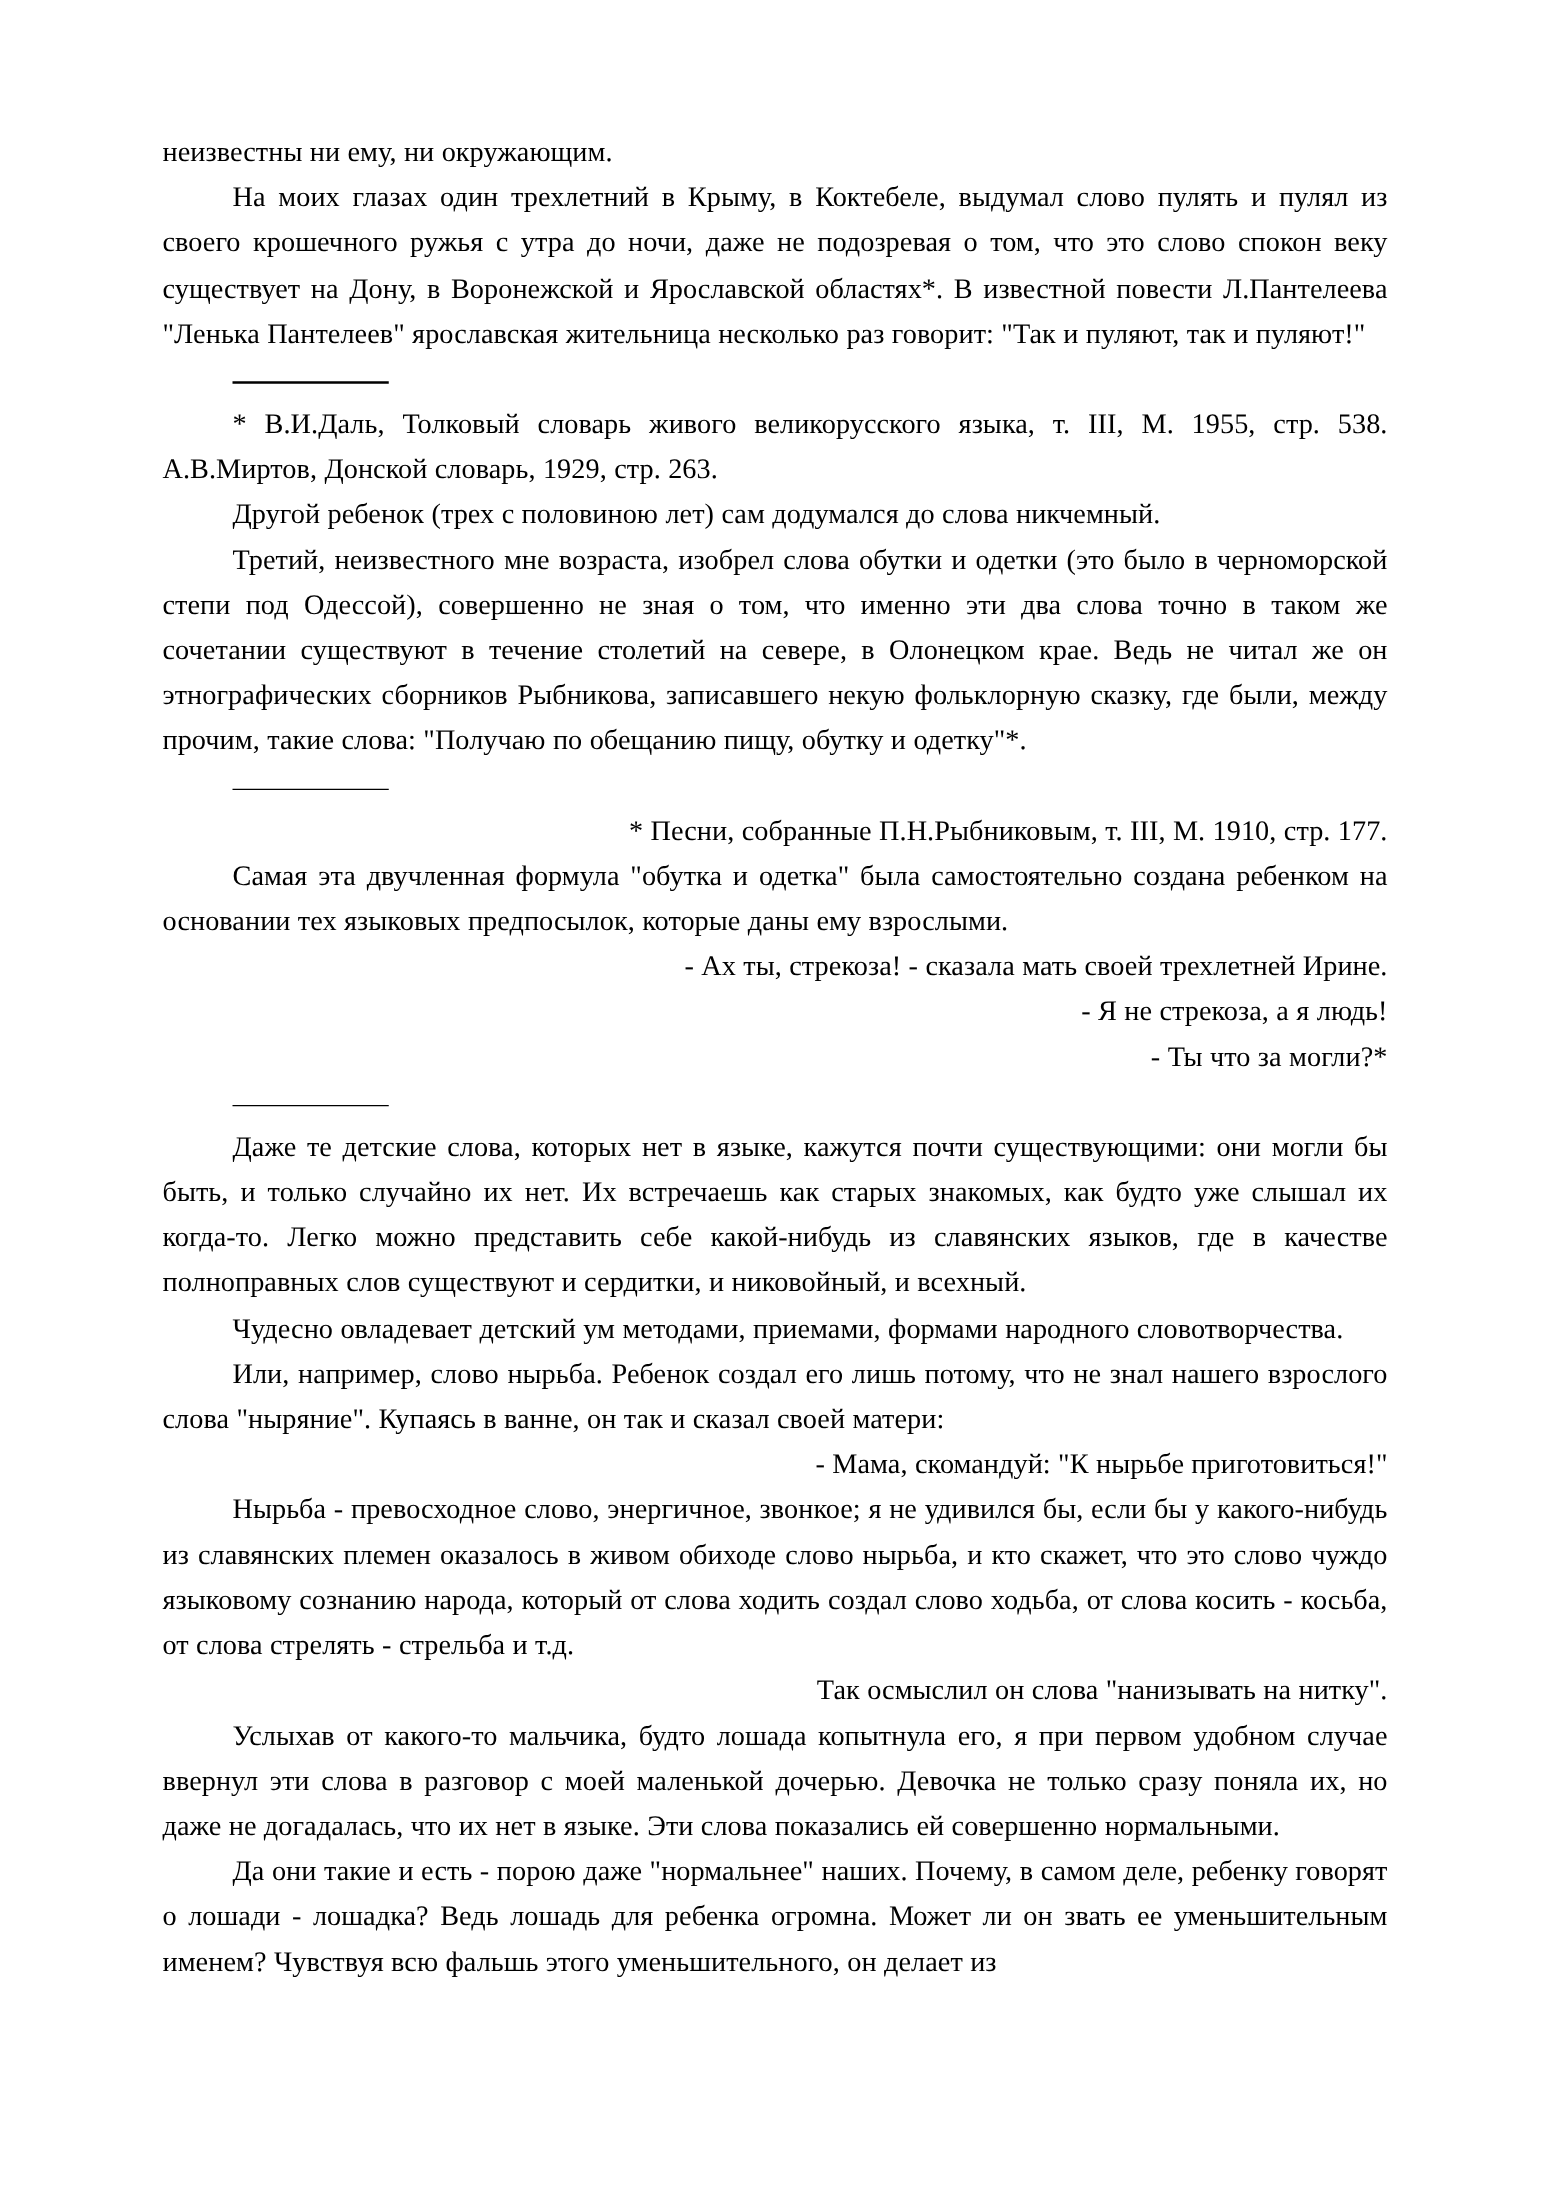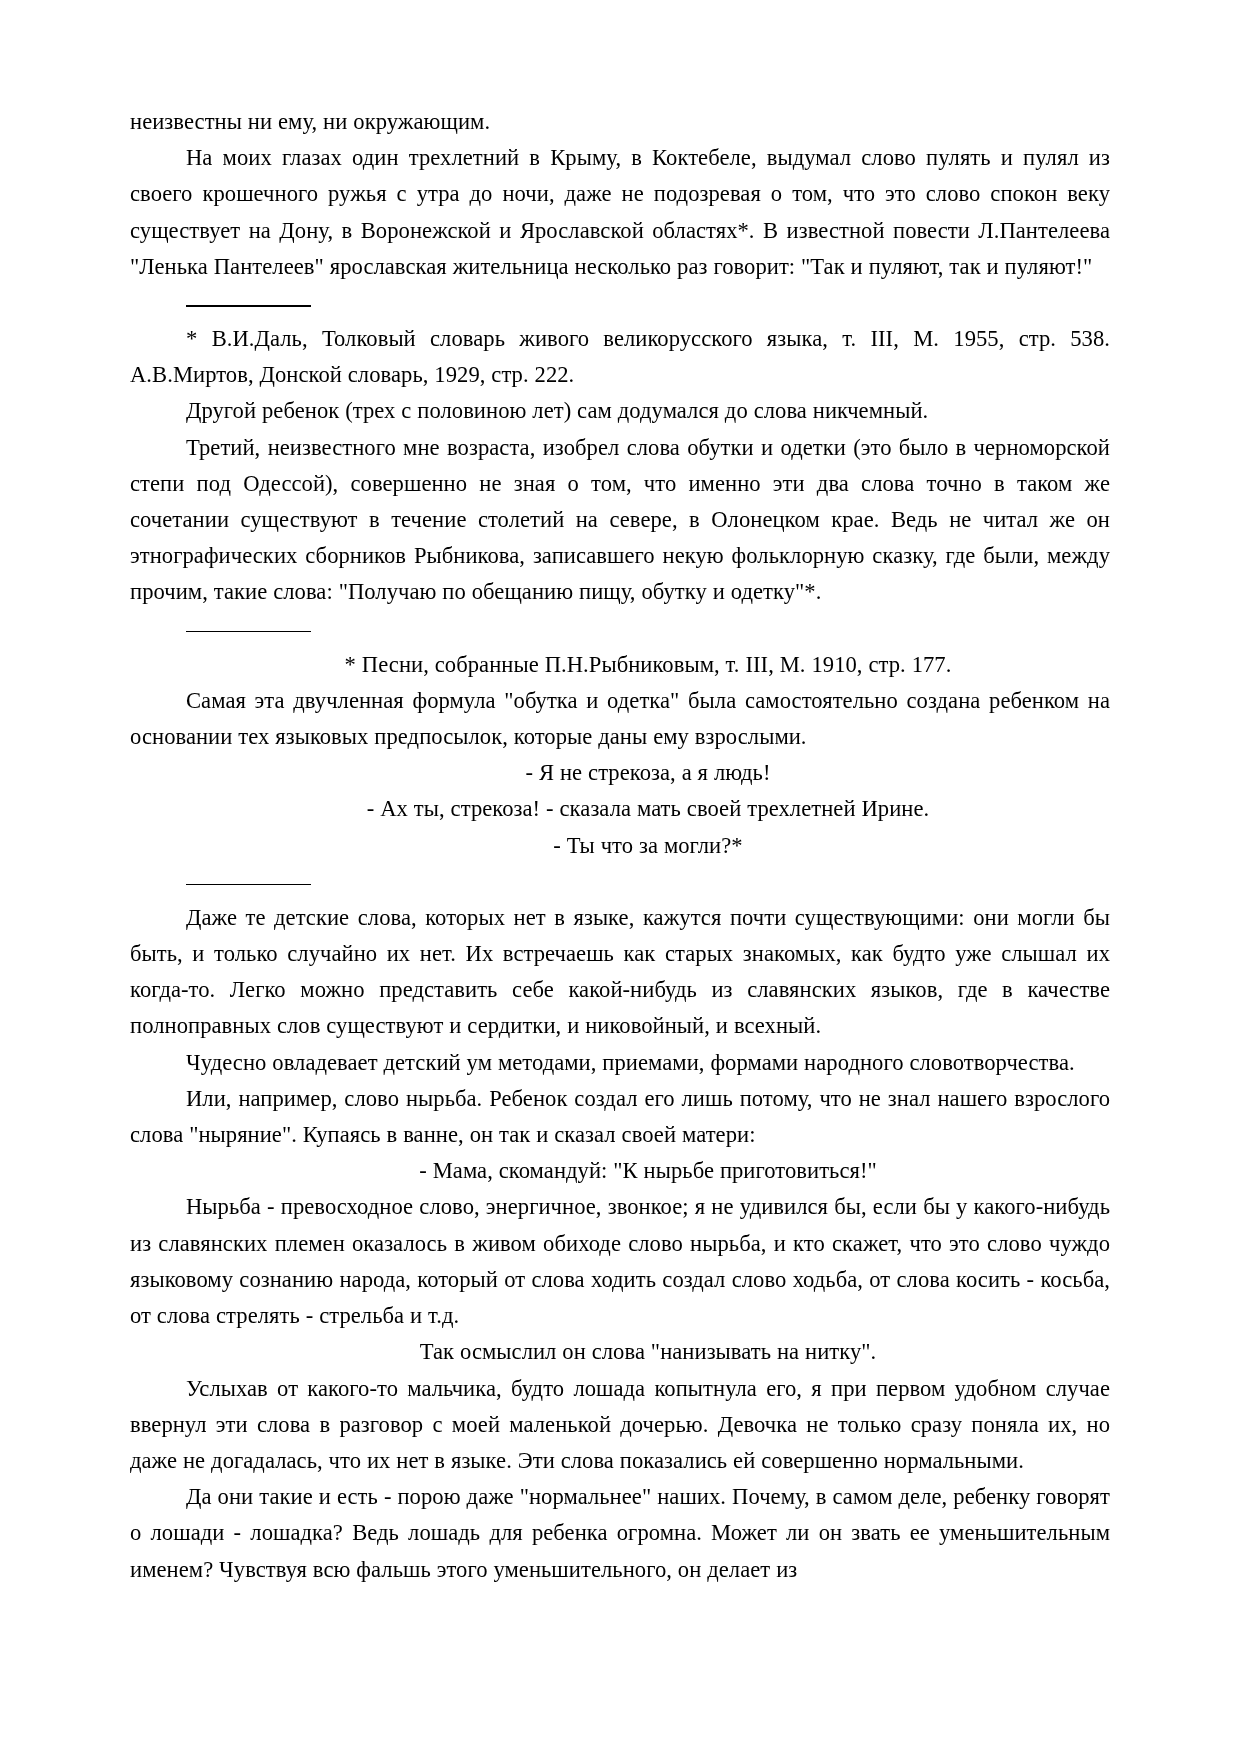--- a/index.html
+++ b/index.html
@@ -34,21 +34,21 @@
     text-justify: inter-word;
     text-indent: 56px;
     letter-spacing: 0.05px;
     word-spacing: 0.2px;
     hyphens: none;
   }
   p.para.no-indent {
     text-indent: 0;
   }
   p.para.last-left {
-    text-align: center;
+    text-align: right;
   }
   .footnote-rule {
     margin: 0;
     height: 36px;
     display: block;
     position: relative;
   }
   .footnote-rule::before {
     content: "";
     position: absolute;
@@ -64,35 +64,35 @@
 
 <div class="page">
   <div class="text-column">
 
     <p class="para no-indent">неизвестны ни ему, ни окружающим.</p>
 
     <p class="para">На моих глазах один трехлетний в Крыму, в Коктебеле, выдумал слово пулять и пулял из своего крошечного ружья с утра до ночи, даже не подозревая о том, что это слово спокон веку существует на Дону, в Воронежской и Ярославской областях*. В известной повести Л.Пантелеева "Ленька Пантелеев" ярославская жительница несколько раз говорит: "Так и пуляют, так и пуляют!"</p>
 
     <div class="footnote-rule"></div>
 
-    <p class="para">* В.И.Даль, Толковый словарь живого великорусского языка, т. III, М. 1955, стр. 538. А.В.Миртов, Донской словарь, 1929, стр. 222.</p>
+    <p class="para">* В.И.Даль, Толковый словарь живого великорусского языка, т. III, М. 1955, стр. 538. А.В.Миртов, Донской словарь, 1929, стр. 263.</p>
 
     <p class="para">Другой ребенок (трех с половиною лет) сам додумался до слова никчемный.</p>
 
     <p class="para">Третий, неизвестного мне возраста, изобрел слова обутки и одетки (это было в черноморской степи под Одессой), совершенно не зная о том, что именно эти два слова точно в таком же сочетании существуют в течение столетий на севере, в Олонецком крае. Ведь не читал же он этнографических сборников Рыбникова, записавшего некую фольклорную сказку, где были, между прочим, такие слова: "Получаю по обещанию пищу, обутку и одетку"*.</p>
 
     <div class="footnote-rule"></div>
 
     <p class="para last-left">* Песни, собранные П.Н.Рыбниковым, т. III, М. 1910, стр. 177.</p>
 
     <p class="para">Самая эта двучленная формула "обутка и одетка" была самостоятельно создана ребенком на основании тех языковых предпосылок, которые даны ему взрослыми.</p>
 
+    <p class="para last-left">- Ах ты, стрекоза! - сказала мать своей трехлетней Ирине.</p>
+
     <p class="para last-left">- Я не стрекоза, а я людь!</p>
-
-    <p class="para last-left">- Ах ты, стрекоза! - сказала мать своей трехлетней Ирине.</p>
 
 
     <p class="para last-left">- Ты что за могли?*</p>
 
     <div class="footnote-rule"></div>
 
 
 
     <p class="para">Даже те детские слова, которых нет в языке, кажутся почти существующими: они могли бы быть, и только случайно их нет. Их встречаешь как старых знакомых, как будто уже слышал их когда-то. Легко можно представить себе какой-нибудь из славянских языков, где в качестве полноправных слов существуют и сердитки, и никовойный, и всехный.</p>
 

